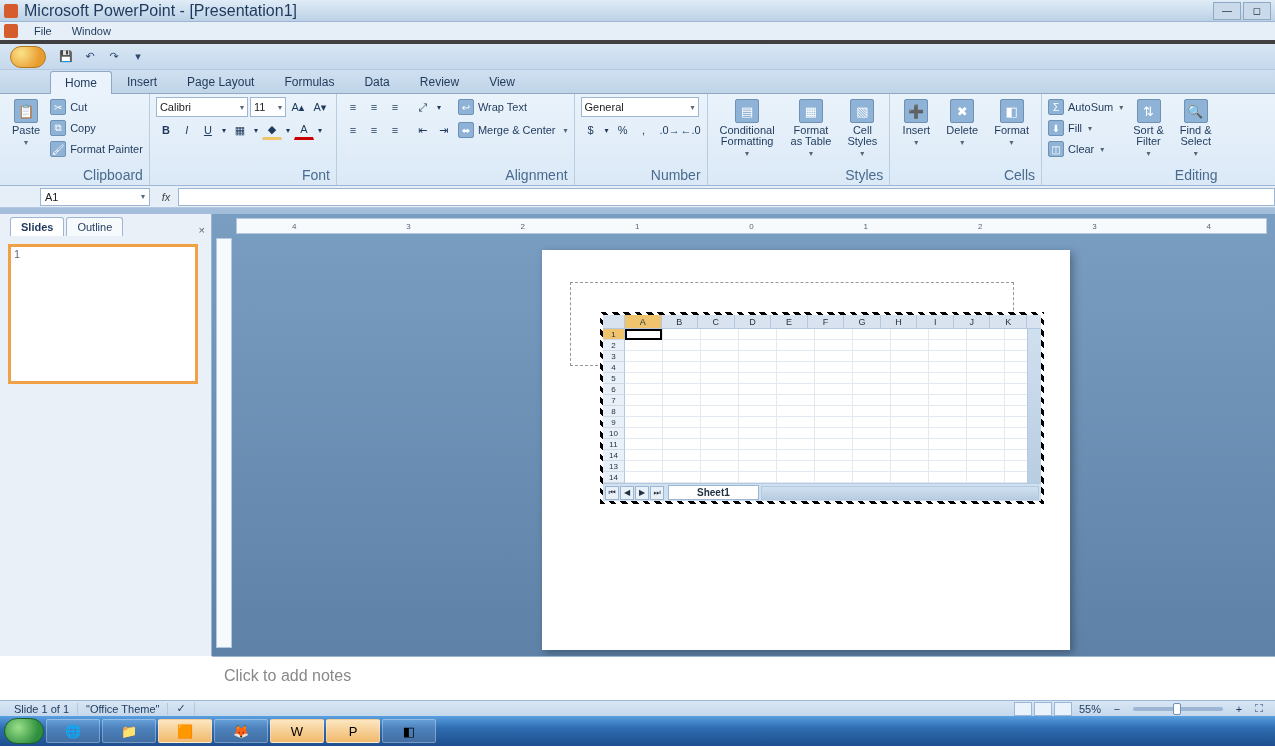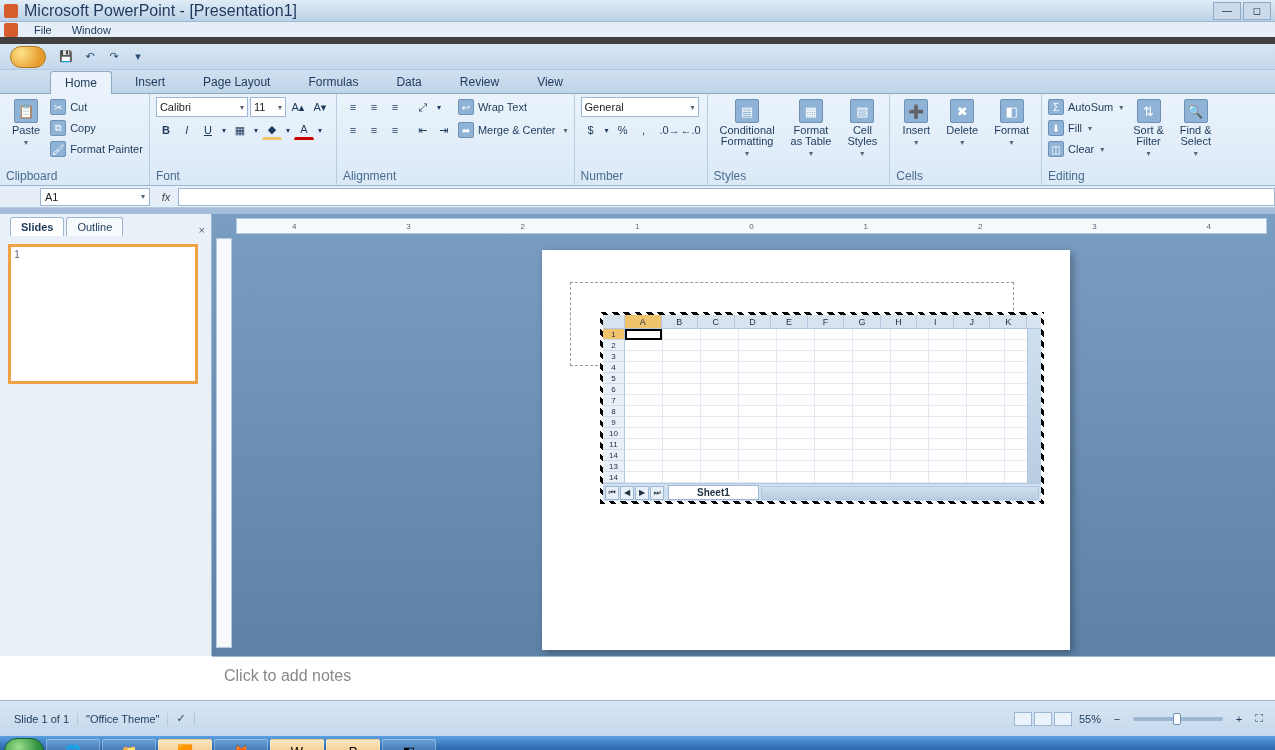--- a/index.html
+++ b/index.html
@@ -6,39 +6,39 @@
 body { width: 1275px; height: 750px; overflow: hidden; background: #fff; font-size: 11px; }
 
 
 .titlebar { height: 22px; background: linear-gradient(#e0ecf7,#bcd1e6); display: flex; align-items: center; padding: 0 4px; border-bottom: 1px solid #9cb6d4; }
 .titlebar .ppt-icon { width: 14px; height: 14px; background: #d45c2d; border-radius: 2px; margin-right: 6px; }
 .titlebar .title { color: #1e395b; font-size: 16px; }
 .titlebar .spacer { flex: 1; }
 .winbtn { width: 28px; height: 18px; background: #cbdaea; border: 1px solid #8fa9c5; margin-left: 2px; display:flex;align-items:center;justify-content:center;font-size:10px;color:#234; }
 
 
-.menubar { height: 22px; background: #e6eef8; display: flex; align-items: center; padding-left: 4px; border-bottom: 7px solid #404040; }
+.menubar { height: 22px; background: #e6eef8; display: flex; align-items: center; padding-left: 4px; border-bottom: 4px solid #404040; }
 .menubar .ppt-small { width: 14px; height: 14px; background: #d45c2d; border-radius: 2px; margin-right: 6px; }
 .menubar .mitem { padding: 3px 10px; color: #1e395b; cursor: default; }
 
 
 .qat { height: 26px; background: linear-gradient(#d8e6f4,#c5d8ec); display:flex; align-items:center; padding-left:10px; gap:4px; border-bottom:1px solid #b4c9df; }
 .qat .orb { width: 36px; height: 22px; background: radial-gradient(circle at 30% 30%,#fce38a,#e89b2e 70%); border-radius: 11px; border:1px solid #b27c1e; margin-right:6px; }
 .qat .qbtn { width: 20px; height: 20px; display:flex;align-items:center;justify-content:center;color:#2a4b72;font-size:11px; }
 
 
-.ribbon-tabs { height: 24px; background: linear-gradient(#cfe0f0,#c0d4e8); display:flex;align-items:flex-end; padding-left:50px; gap:8px; border-bottom:1px solid #8fa9c5; }
+.ribbon-tabs { height: 24px; background: linear-gradient(#cfe0f0,#c0d4e8); display:flex;align-items:flex-end; padding-left:50px; gap:0; border-bottom:1px solid #8fa9c5; }
 .ribbon-tabs .tab { padding: 4px 14px; color:#1e395b; font-size:12px; cursor:default; border:1px solid transparent; border-bottom:none; }
 .ribbon-tabs .tab.active { background:#eaf3fb; border-color:#8fa9c5; border-top-left-radius:3px; border-top-right-radius:3px; position:relative; top:1px; }
 
 
 .ribbon { height: 92px; background: linear-gradient(#eaf3fb,#dbe9f7); display:flex; border-bottom:1px solid #9cb6d4; }
 .group { border-right:1px solid #b9cde1; padding: 3px 6px 0 6px; display:flex; flex-direction:column; }
 .group-body { flex:1; display:flex; align-items:flex-start; gap:4px; }
-.group-label { text-align:left; font-size:12px; color:#4a6b8e; padding:2px 0; }
+.group-label { text-align:right; font-size:14px; color:#4a6b8e; padding:2px 0; }
 
 .bigbtn { display:flex; flex-direction:column; align-items:center; justify-content:center; padding: 2px 6px; color:#1e395b; font-size:11px; min-width:40px; gap:2px; cursor:default; }
 .bigbtn .ico { width:24px; height:24px; background:#8fb3d6; border:1px solid #6e91b4; border-radius:2px; display:flex;align-items:center;justify-content:center;font-size:13px;color:#fff; }
 .bigbtn .lbl { text-align:center; line-height:11px; white-space:pre; }
 .rowbtn { display:flex; align-items:center; gap:4px; color:#1e395b; font-size:11px; height:20px; cursor:default; }
 .rowbtn .ico { width:16px; height:16px; background:#8fb3d6; border:1px solid #6e91b4; border-radius:2px; display:flex;align-items:center;justify-content:center;font-size:10px;color:#fff; }
 
 .combo { height:20px; background:#fff; border:1px solid #9cb6d4; display:flex; align-items:center; padding:0 3px; font-size:11px; color:#222; }
 .combo .dd { margin-left:auto; color:#567; font-size:8px; }
 
@@ -88,21 +88,21 @@
 .xl-footer{height:18px;display:flex;align-items:center;background:#cfe0f0;border-top:1px solid #b4c9df;}
 .xl-nav{display:flex;gap:1px;padding:0 2px;}
 .xl-navbtn{width:14px;height:14px;background:#e9f0f8;border:1px solid #9cb6d4;display:flex;align-items:center;justify-content:center;font-size:8px;color:#234;}
 .xl-sheet{padding:0 28px;background:#fff;border:1px solid #9cb6d4;font-size:10px;font-weight:bold;color:#234;height:15px;line-height:13px;margin-left:2px;}
 .xl-hscroll{flex:1;height:14px;background:linear-gradient(#cfe0f0,#b9cde1);margin:0 2px;border:1px solid #b4c9df;}
 
 
 .notespane { height:44px; background:#fff; border-top:1px solid #9cb6d4; padding:10px 12px; color:#888; font-size:16px; margin-left:212px; }
 
 
-.statusbar { height:36px; background:linear-gradient(#d8e6f4,#c5d8ec); display:flex;align-items:center;padding:0 6px;font-size:11px;color:#1e395b;border-top:1px solid #9cb6d4; }
+.statusbar { height:16px; background:linear-gradient(#d8e6f4,#c5d8ec); display:flex;align-items:center;padding:0 6px;font-size:11px;color:#1e395b;border-top:1px solid #9cb6d4; }
 .statusbar .sect{padding:0 8px;border-right:1px solid #b4c9df;}
 .statusbar .spacer{flex:1;}
 .viewbtn{width:18px;height:14px;border:1px solid #9cb6d4;background:#eaf3fb;margin:0 1px;}
 .zoomslider{width:90px;height:4px;background:#9cb6d4;margin:0 6px;position:relative;border-radius:2px;}
 .zoomslider .thumb{position:absolute;left:40px;top:-4px;width:8px;height:12px;background:#fff;border:1px solid #6e91b4;border-radius:2px;}
 
 
 .taskbar { height:30px; background:linear-gradient(#5aa0e0,#2f6db2 40%,#1e4f8c); display:flex;align-items:center;padding-left:4px;gap:2px; }
 .startorb{width:40px;height:26px;background:radial-gradient(circle at 35% 35%,#9be08a,#2e8f3e 70%);border-radius:13px;border:1px solid #1e5e2a;}
 .tbtn{width:54px;height:24px;background:rgba(255,255,255,.15);border:1px solid rgba(255,255,255,.3);border-radius:2px;display:flex;align-items:center;justify-content:center;font-size:13px;}

